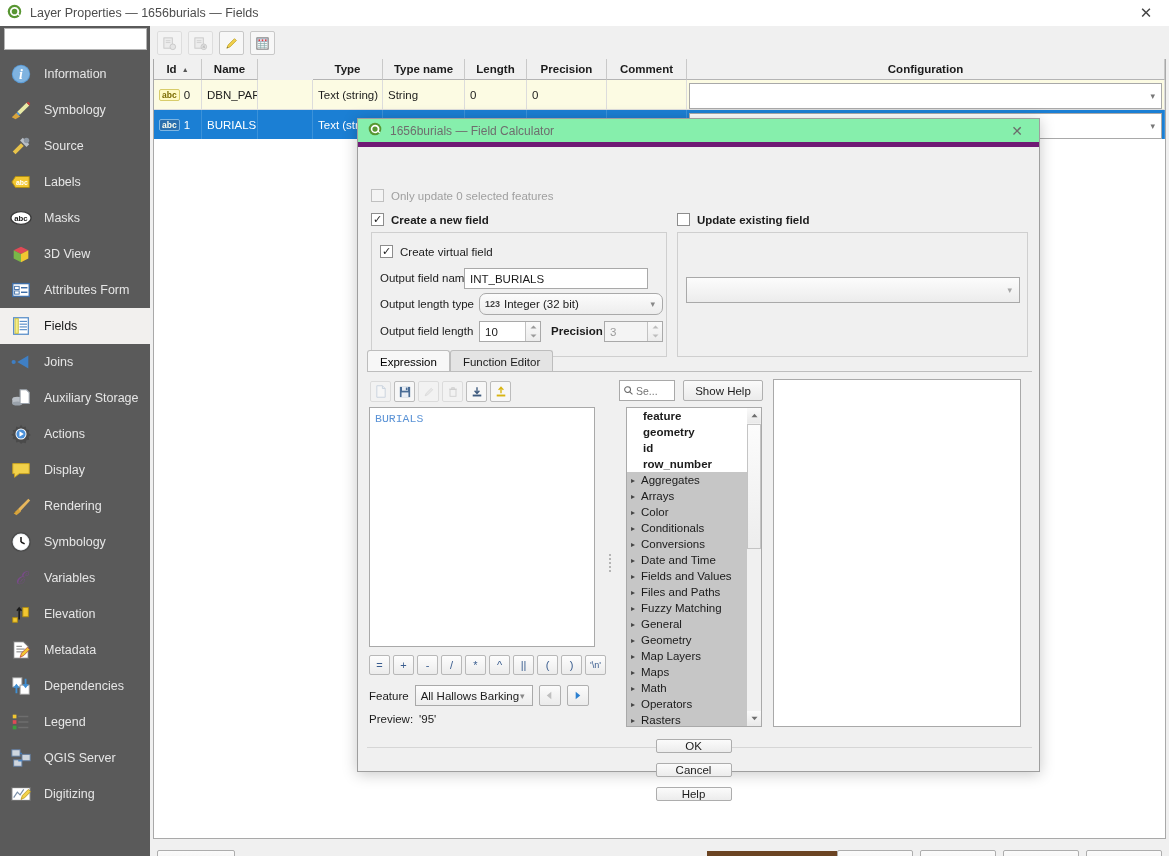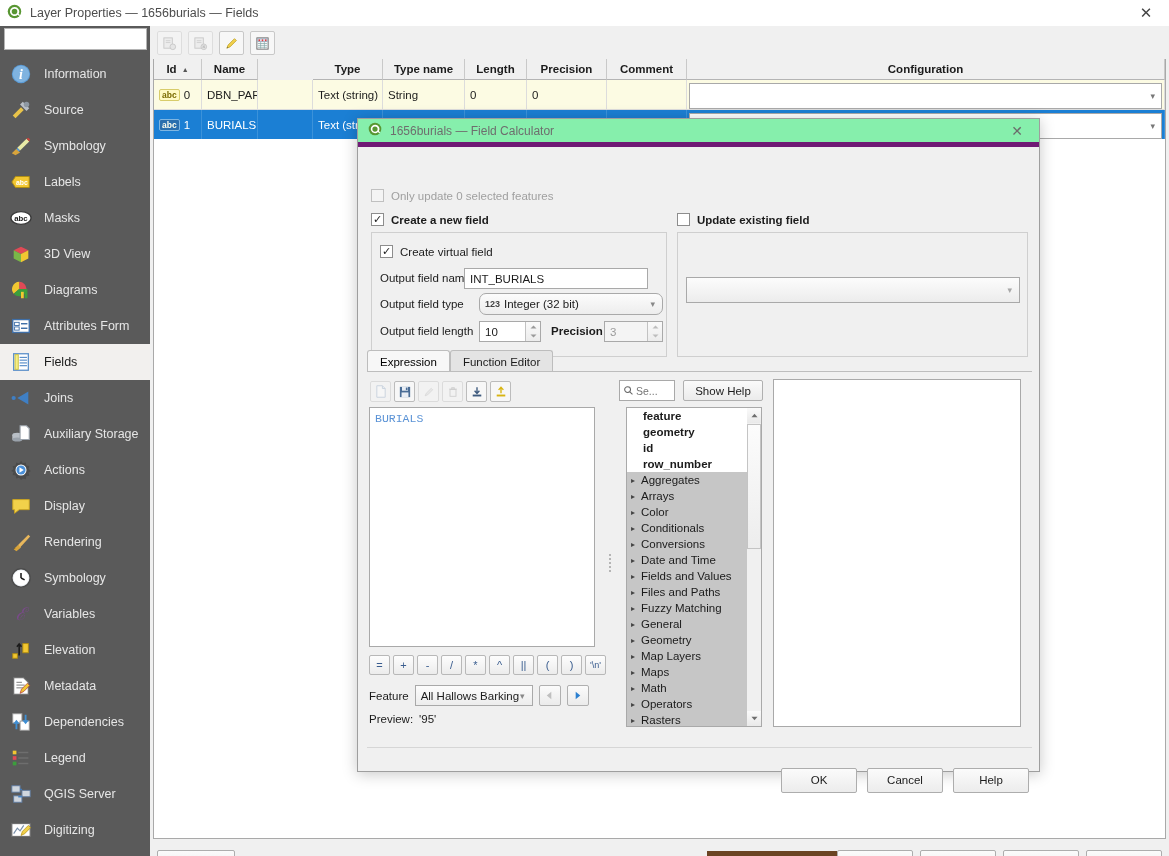--- a/index.html
+++ b/index.html
@@ -284,20 +284,21 @@
 
   .grip {
     position:absolute; left:251px; top:405px; width:5px; height:24px;
   }
   .grip i { display:block; width:2px; height:2px; background:#b5b5b5; margin:2px 0; }
 
   .fc-buttons {
     position:absolute; left:0; top:612px; width:683px; height:42px;
     display:flex; align-items:center; justify-content:flex-end; gap:10px;
     padding-right:12px;
+    flex-direction:column;
   }
   .fc-btn {
     width:76px; height:25px; border:1px solid #adadad;
     background:linear-gradient(#fbfbfb,#ececec);
     font-size:11.5px; color:#1b1b1b; cursor:pointer; border-radius:2px;
     display:flex; align-items:center; justify-content:center;
     font-family:"Liberation Sans", sans-serif;
   }
 
   .sep-line { position:absolute; left:9px; top:600px; width:665px; height:1px; background:#d6d6d6; }
@@ -331,41 +332,41 @@
             <circle cx="12" cy="12" r="10" fill="#5b9bd5"></circle>
             <circle cx="12" cy="12" r="9" fill="#7fb3e0"></circle>
             <text x="12" y="17" font-size="15" font-style="italic" font-weight="bold" fill="#fff" text-anchor="middle" font-family="serif">i</text>
           </svg>
         </span>
         <span>Information</span>
       </div>
       <div class="side-item">
         <span class="ic">
           <svg width="22" height="22" viewBox="0 0 24 24">
-            <path d="M3 18 L12 9 L15 12 L6 21 Z" fill="#e8c34a"></path>
-            <path d="M14 3 L21 10 L18 13 L11 6 Z" fill="#b9bfc6"></path>
-            <circle cx="18" cy="6" r="3" fill="#8e98a3"></circle>
-          </svg>
-        </span>
-        <span>Source</span>
-      </div>
-      <div class="side-item">
-        <span class="ic">
-          <svg width="22" height="22" viewBox="0 0 24 24">
             <path d="M2 20 L7 15 L11 19 L6 22 Z" fill="#d8a43c"></path>
             <path d="M8 14 L18 4 L21 7 L11 17 Z" fill="#e9eaa6"></path>
             <path d="M8 14 L11 17 L9.5 18 L7 15.5 Z" fill="#5b9bd5"></path>
             <path d="M18 4 L21 7 L22 5 L20 3 Z" fill="#c9423c"></path>
           </svg>
         </span>
         <span>Symbology</span>
       </div>
       <div class="side-item">
         <span class="ic">
           <svg width="22" height="22" viewBox="0 0 24 24">
+            <path d="M3 18 L12 9 L15 12 L6 21 Z" fill="#e8c34a"></path>
+            <path d="M14 3 L21 10 L18 13 L11 6 Z" fill="#b9bfc6"></path>
+            <circle cx="18" cy="6" r="3" fill="#8e98a3"></circle>
+          </svg>
+        </span>
+        <span>Source</span>
+      </div>
+      <div class="side-item">
+        <span class="ic">
+          <svg width="22" height="22" viewBox="0 0 24 24">
             <path d="M2 12 L6 6 H21 V18 H6 Z" fill="#f2c731" stroke="#b08d10"></path>
             <text x="13" y="15.5" font-size="7.5" font-weight="bold" fill="#fff" text-anchor="middle" font-family="sans-serif">abc</text>
           </svg>
         </span>
         <span>Labels</span>
       </div>
       <div class="side-item">
         <span class="ic">
           <svg width="22" height="22" viewBox="0 0 24 24">
             <ellipse cx="12" cy="12" rx="11" ry="7" fill="#fff" stroke="#3a3a3a" stroke-width="1.5"></ellipse>
@@ -376,32 +377,20 @@
       </div>
       <div class="side-item">
         <span class="ic">
           <svg width="22" height="22" viewBox="0 0 24 24">
             <path d="M4 8 L12 4 L20 8 L12 12 Z" fill="#e04a56"></path>
             <path d="M4 8 L12 12 L12 21 L4 17 Z" fill="#7ab648"></path>
             <path d="M20 8 L12 12 L12 21 L20 17 Z" fill="#f2c731"></path>
           </svg>
         </span>
         <span>3D View</span>
-      </div>
-      <div class="side-item">
-        <span class="ic">
-          <svg width="22" height="22" viewBox="0 0 24 24">
-            <path d="M10 3 A8 8 0 0 1 18 11 L10 11 Z" fill="#e04a56"></path>
-            <path d="M10 3 A8 8 0 0 0 4 16 L10 11 Z" fill="#f2c731"></path>
-            <path d="M4 16 A8 8 0 0 0 18 11 L10 11 Z" fill="#3c9e3c"></path>
-            <rect x="12" y="14" width="3" height="7" fill="#f2c731"></rect>
-            <rect x="16" y="11" width="3" height="10" fill="#3c9e3c"></rect>
-          </svg>
-        </span>
-        <span>Diagrams</span>
       </div>
       <div class="side-item">
         <span class="ic">
           <svg width="22" height="22" viewBox="0 0 24 24">
             <rect x="3" y="5" width="18" height="14" fill="#fff" stroke="#3f6fa8" stroke-width="1.5"></rect>
             <rect x="5" y="8" width="5" height="3.5" fill="#fff" stroke="#3f6fa8"></rect>
             <rect x="5" y="13" width="5" height="3.5" fill="#fff" stroke="#3f6fa8"></rect>
             <line x1="12" y1="9.5" x2="19" y2="9.5" stroke="#3f6fa8" stroke-width="1.6"></line>
             <line x1="12" y1="14.5" x2="19" y2="14.5" stroke="#3f6fa8" stroke-width="1.6"></line>
           </svg>
@@ -751,21 +740,21 @@
 
     <div class="group-box" style="position:absolute;left:13px;top:85px;width:296px;height:125px;">
       <div class="chk-row" style="position:absolute;left:8px;top:12px;">
         <span class="chk">✓</span>
         <span class="lbl">Create virtual field</span>
       </div>
 
       <span class="lbl" style="position:absolute;left:8px;top:39px;">Output field name</span>
       <input class="txtbox" style="position: absolute; left: 92px; top: 35px; width: 184px;" value="INT_BURIALS">
 
-      <span class="lbl" style="position:absolute;left:8px;top:65px;">Output field type</span>
+      <span class="lbl" style="position:absolute;left:8px;top:65px;">Output length type</span>
       <div class="combo" style="position:absolute;left:107px;top:60px;width:184px;border-radius:7px;">
         <span style="font-weight:bold;font-size:9px;color:#444;margin-right:4px;">123</span>
         <span>Integer (32 bit)</span>
         <span class="arr" style="color:#888;font-size:9px;">▾</span>
       </div>
 
       <span class="lbl" style="position:absolute;left:8px;top:92px;">Output field length</span>
       <div class="spin" style="position:absolute;left:107px;top:88px;width:62px;">
         <input value="10" style="">
         <div class="spin-btns">

